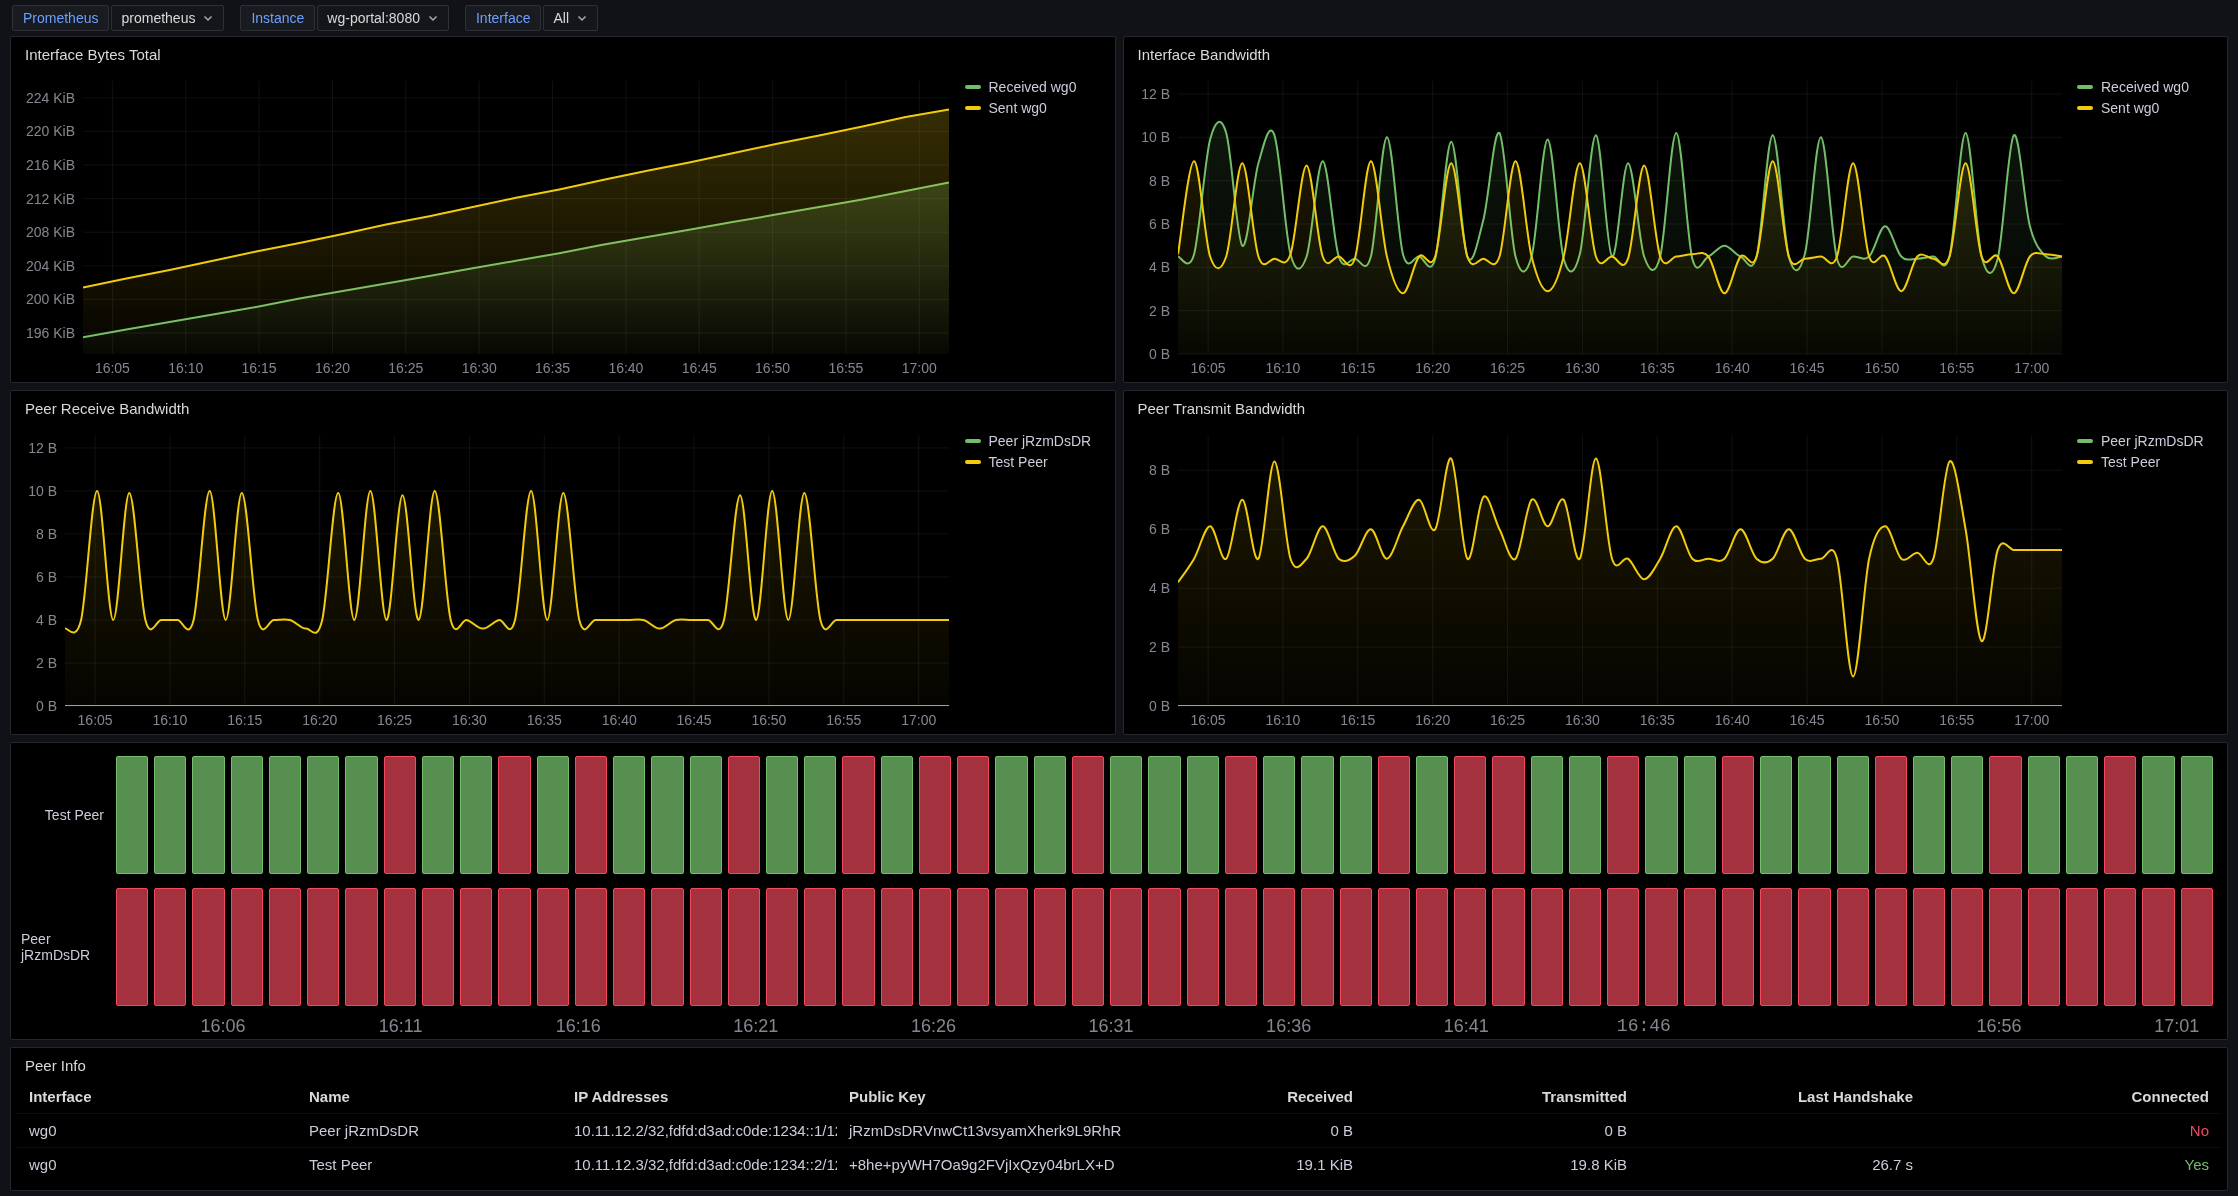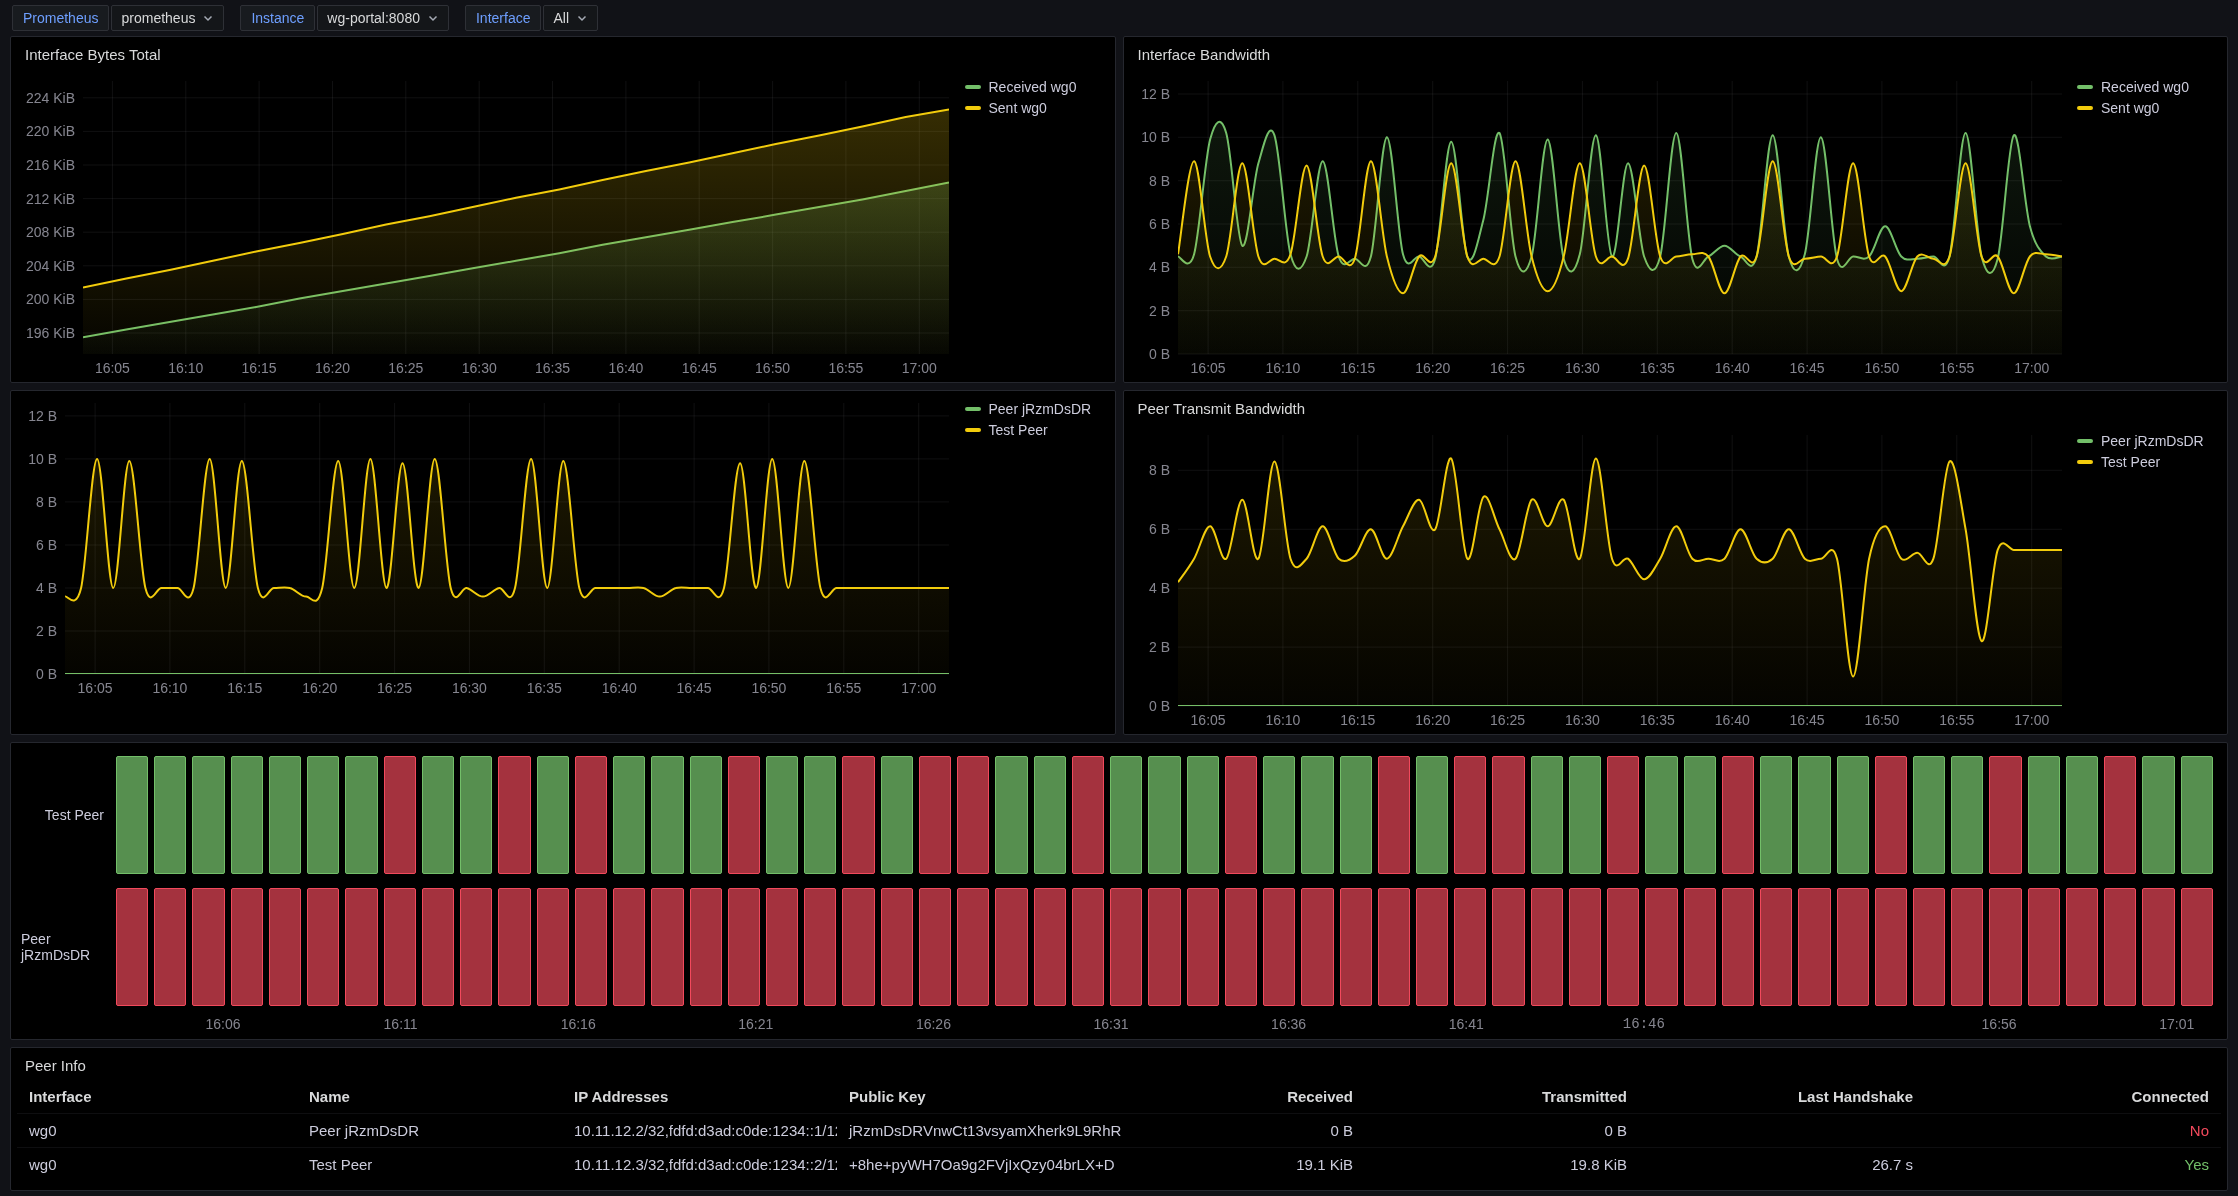--- a/index.html
+++ b/index.html
@@ -38,21 +38,21 @@
   .tl{flex:1;display:flex;flex-direction:column;min-height:0;padding:4px 6px 0 2px}
   .tl-rows{flex:1;display:flex;flex-direction:column;min-height:0}
   .tl-row{flex:1;display:flex;align-items:stretch;margin:7px 0}
   .tl-label{width:95px;flex:none;display:flex;align-items:center;justify-content:flex-end;
             padding-right:12px;font-size:14px;color:#ccccdc}
   .tl-bars{flex:1;display:flex;gap:6px}
   .tl-bar{flex:1;border-radius:2px;cursor:pointer}
   .s-g{background:rgba(115,191,105,0.75);border:1px solid #73bf69}
   .s-r{background:rgba(242,73,92,0.68);border:1px solid #f2495c}
   .tl-axis{height:24px;flex:none;position:relative;margin-left:95px;
-           font-size:14px;color:rgba(204,204,220,0.65)}
+           font-size:18px;color:rgba(204,204,220,0.65)}
   .tl-axis span{position:absolute;top:3px;transform:translateX(-50%)}
 
   
   .table{flex:1;display:flex;flex-direction:column;padding:0 6px;font-size:15px}
   .trow{display:grid;grid-template-columns:280px 265px 275px 290px 238px 274px 286px 1fr;
         align-items:center;border-top:1px solid rgba(204,204,220,0.07)}
   .trow.thead{border-top:none;font-weight:700;color:#d8d9da}
   .th,.td{padding:8px 12px;white-space:nowrap;overflow:hidden}
   .th{cursor:pointer}
   .num{text-align:right}
@@ -244,20 +244,23 @@
           </div>
           <div class="legend-item">
             <span class="legend-marker" style="background: rgb(242, 204, 12);"></span>
             <span>Sent wg0</span>
           </div>
         </div>
     </div>
   </section>
 
   <section class="panel">
+    <div class="panel-header">
+      <h2 class="panel-title">Peer Receive Bandwidth</h2>
+    </div>
     <div class="panel-body">
       <div class="chart"><svg width="936" height="307">
             <line x1="46" x2="930" y1="281.0" y2="281.0" stroke="rgba(204,204,220,0.08)"></line>
             <text x="38" y="286.0" text-anchor="end" class="ax">0 B</text>
             <line x1="46" x2="930" y1="238.0" y2="238.0" stroke="rgba(204,204,220,0.08)"></line>
             <text x="38" y="243.0" text-anchor="end" class="ax">2 B</text>
             <line x1="46" x2="930" y1="195.0" y2="195.0" stroke="rgba(204,204,220,0.08)"></line>
             <text x="38" y="200.0" text-anchor="end" class="ax">4 B</text>
             <line x1="46" x2="930" y1="152.0" y2="152.0" stroke="rgba(204,204,220,0.08)"></line>
             <text x="38" y="157.0" text-anchor="end" class="ax">6 B</text>

